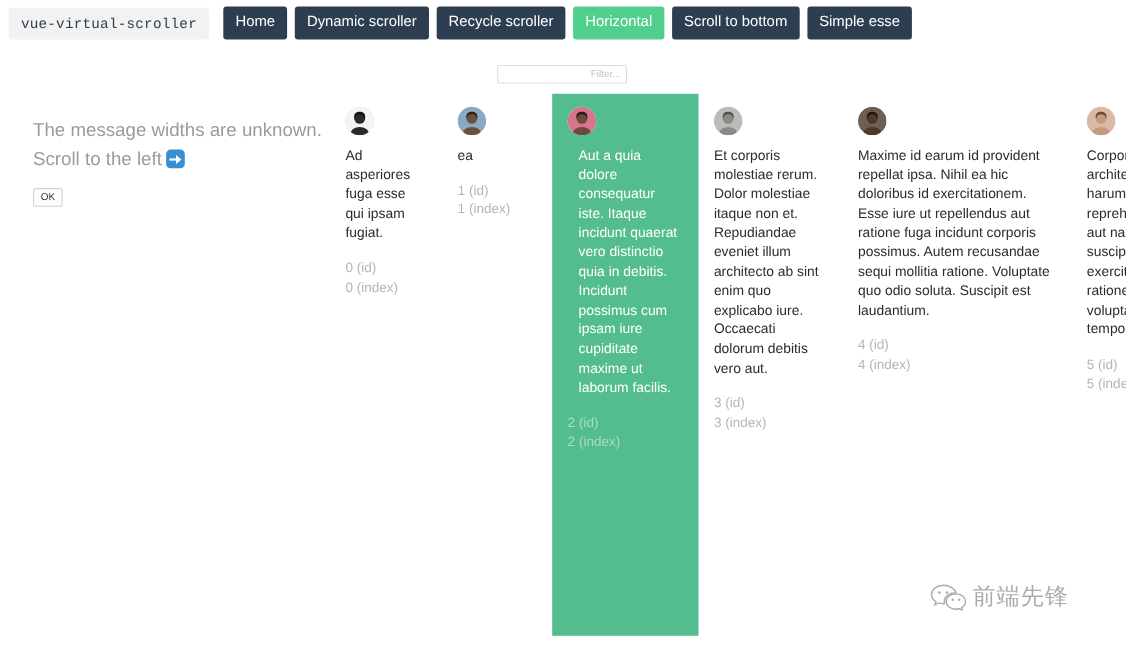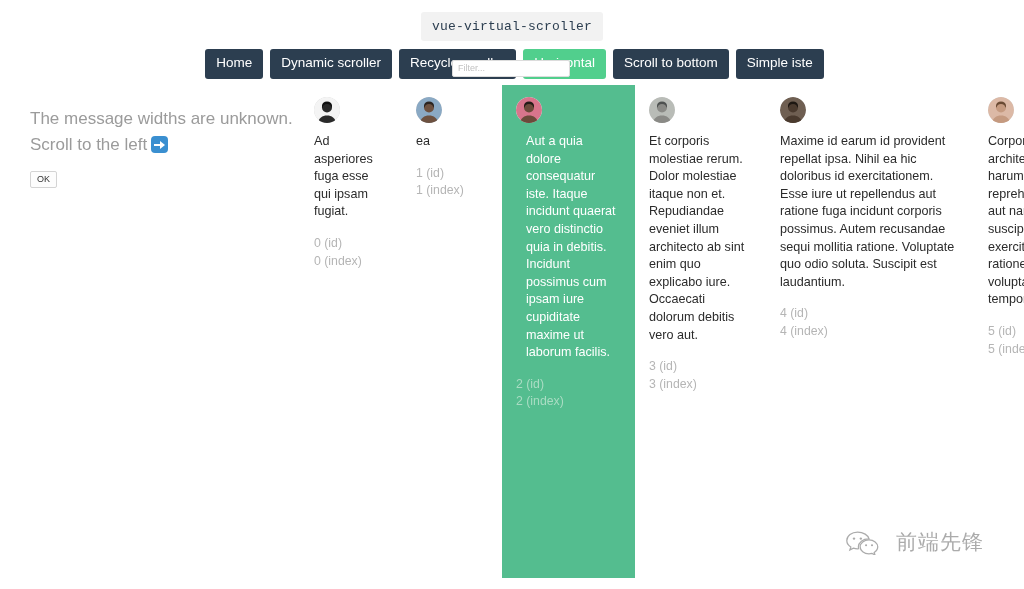--- a/index.html
+++ b/index.html
@@ -15,21 +15,20 @@
   #app { position: relative; width: 1024px; height: 589px; }
 
   
   .navbar {
     position: absolute; top: 0; left: 0;
     width: 1024px; height: 42px;
     display: flex; align-items: center;
     padding: 12px 8px;
     gap: 8px;
     background: #ffffff;
-    flex-direction: column;
   }
   .brand {
     font-family: "Liberation Mono", monospace;
     font-size: 13px;
     color: #2c3e50;
     background: #f2f2f2;
     padding: 7px 11px;
     border-radius: 3px;
     letter-spacing: 0.2px;
     white-space: nowrap;
@@ -57,20 +56,21 @@
   .filter-input {
     width: 118px; height: 17px;
     border: 1px solid #dcdcdc;
     border-radius: 2px;
     font-size: 9px;
     padding: 1px 5px;
     color: #555;
     background: #fff;
     font-family: "Liberation Sans", sans-serif;
     outline: none;
+    text-align: right;
   }
   .filter-input::placeholder { color: #c2c2c2; }
 
   
   .intro {
     position: absolute; top: 106px; left: 30px;
     width: 255px;
   }
   .intro-line {
     font-size: 17px;
@@ -165,21 +165,21 @@
     line-height: 17.6px;
     color: #b5b5b5;
     white-space: normal;
   }
   .item.active .meta { color: #a9dcc3; }
 
   
   .watermark {
     position: absolute;
     left: 845px; top: 528px;
-    display: flex; align-items: center; gap: 15px;
+    display: flex; align-items: center; gap: 3px;
     opacity: 0.72;
   }
   .wm-icon { width: 36px; height: 26px; position: relative; }
   .wm-text {
     font-size: 21px;
     color: #8c8c8c;
     letter-spacing: 1px;
     font-family: "DejaVu Sans", sans-serif;
     white-space: nowrap;
   }
@@ -190,21 +190,21 @@
 <div id="app">
 
   <div class="navbar">
     <span class="brand">vue-virtual-scroller</span>
     <div class="nav-links" id="nav-links">
         <button class="nav-btn">Home</button>
         <button class="nav-btn">Dynamic scroller</button>
         <button class="nav-btn">Recycle scroller</button>
         <button class="nav-btn active">Horizontal</button>
         <button class="nav-btn">Scroll to bottom</button>
-        <button class="nav-btn">Simple iste</button>
+        <button class="nav-btn">Simple esse</button>
       </div>
   </div>
 
   <div class="filter-wrap">
     <input class="filter-input" type="text" placeholder="Filter..." style="">
   </div>
 
   <div class="intro">
     <div class="intro-line">The message widths are unknown.</div>
     <div class="intro-line">

